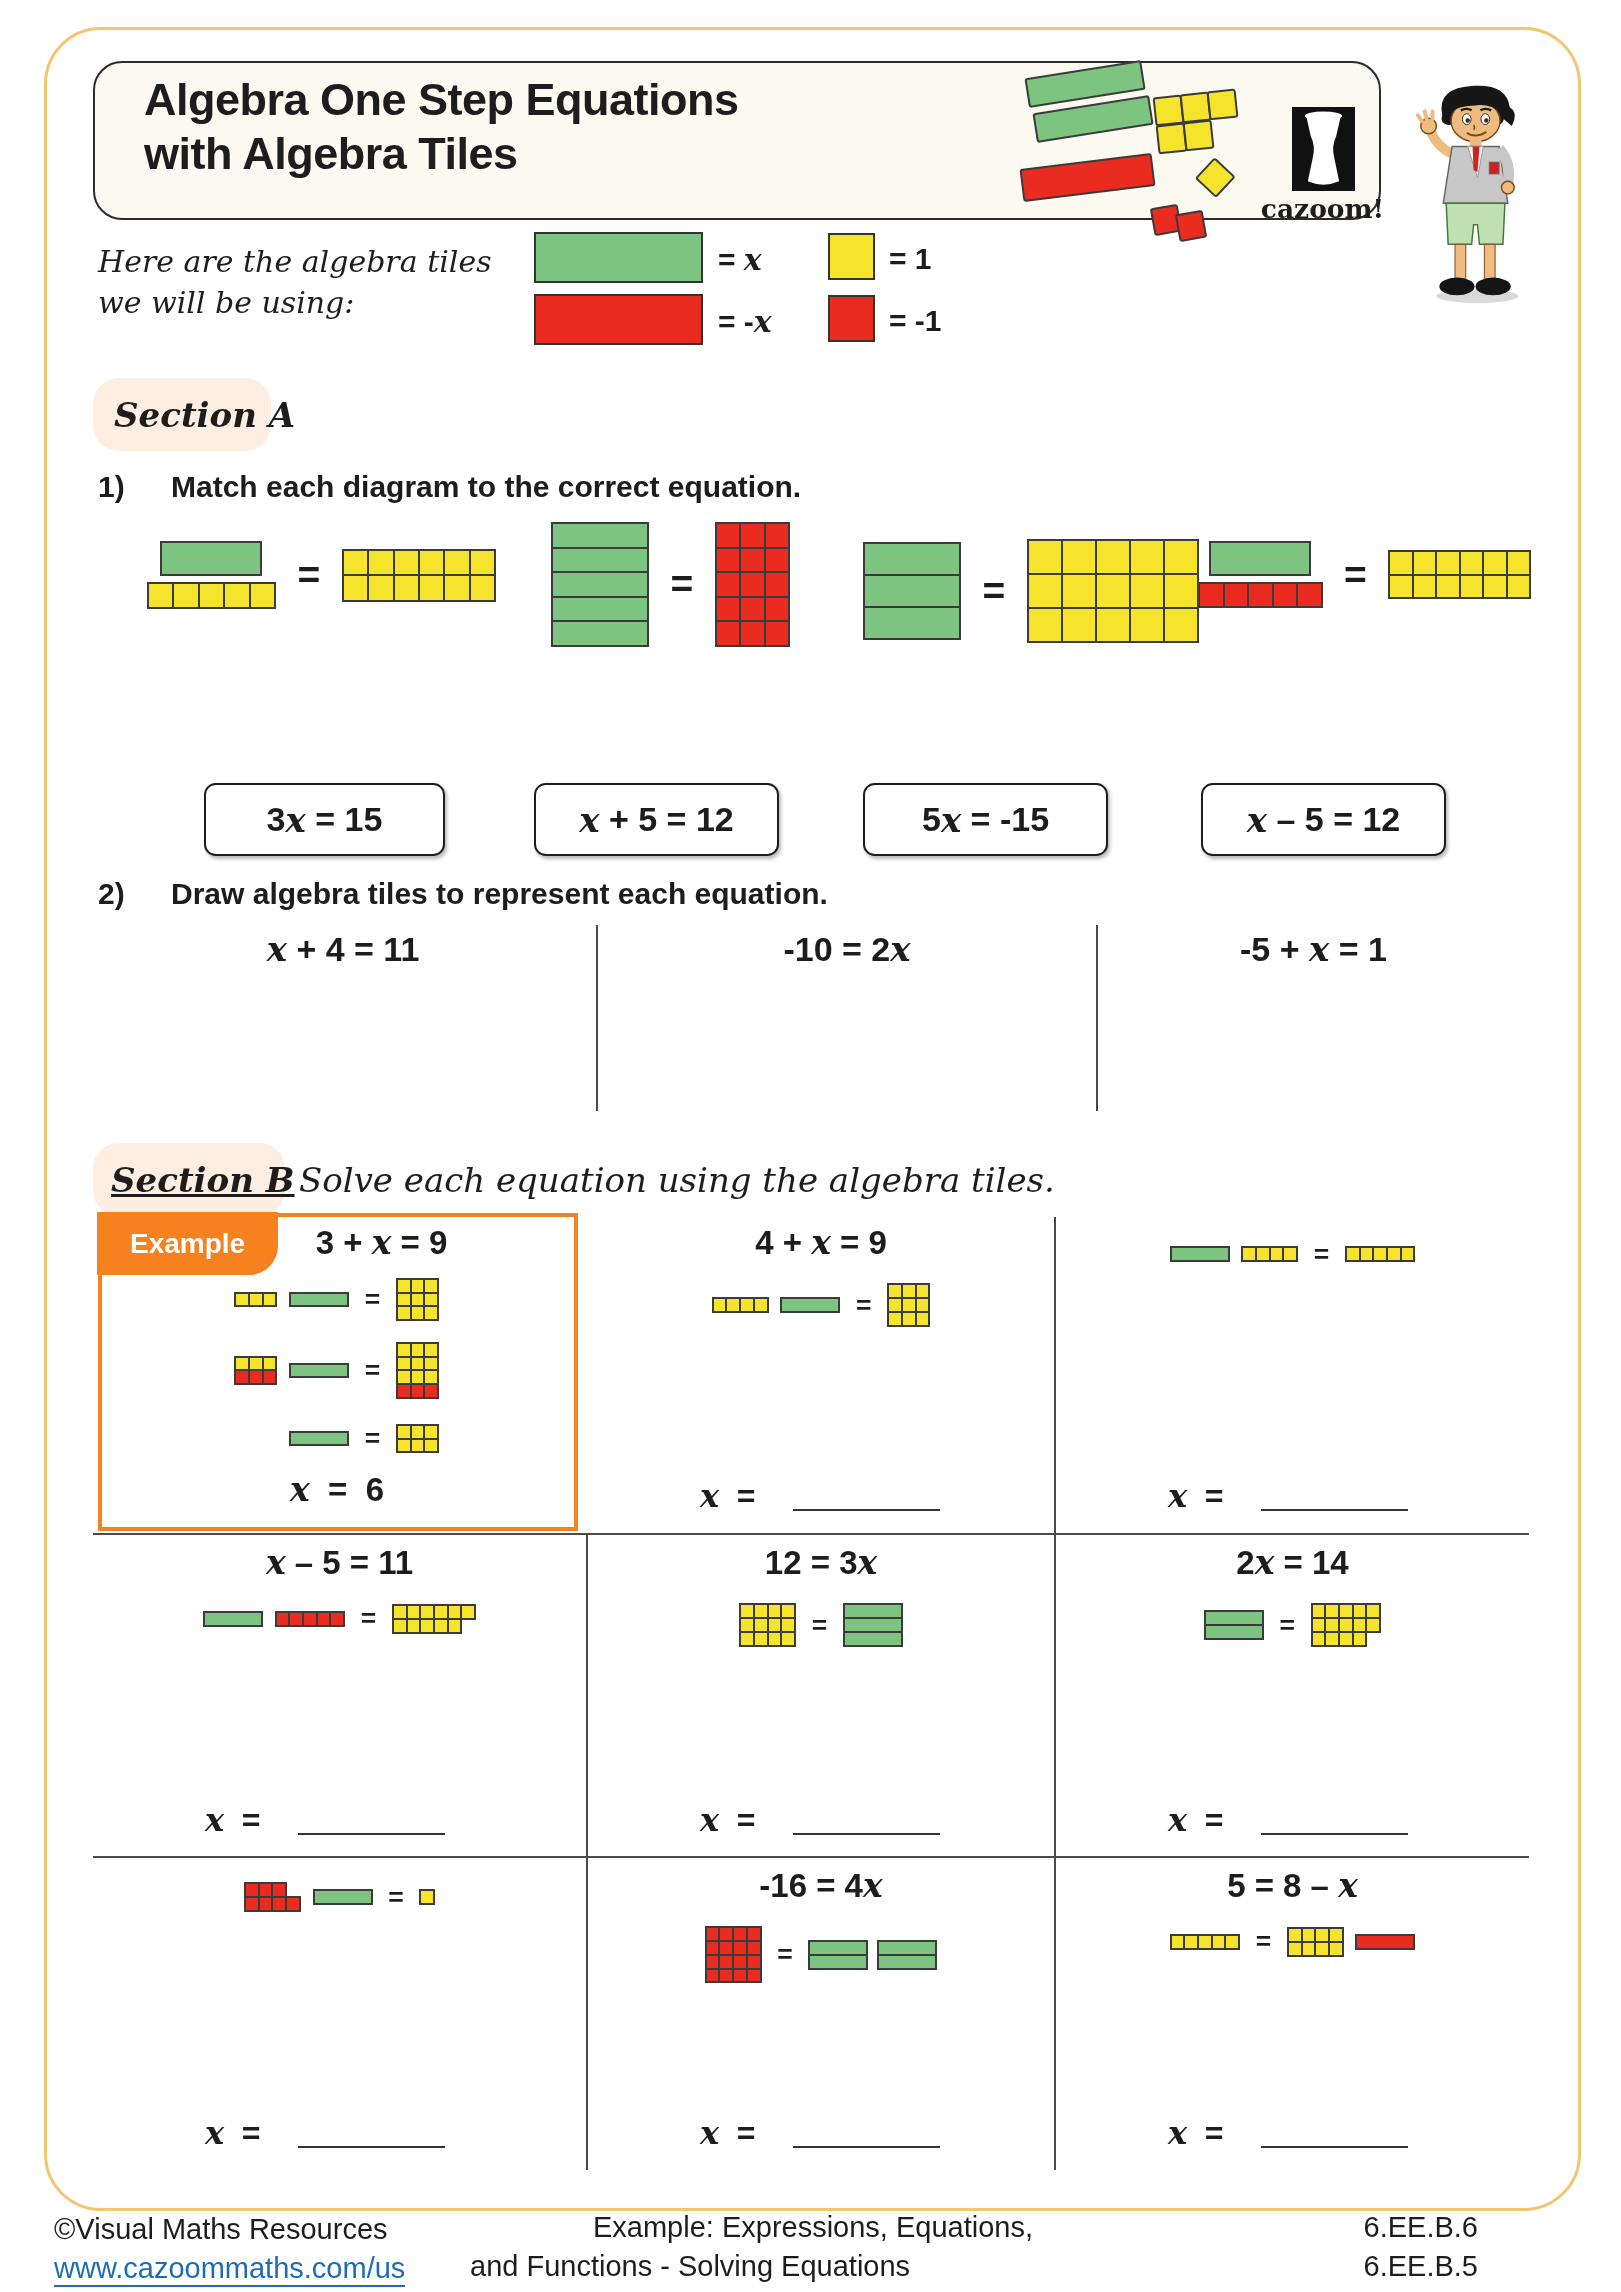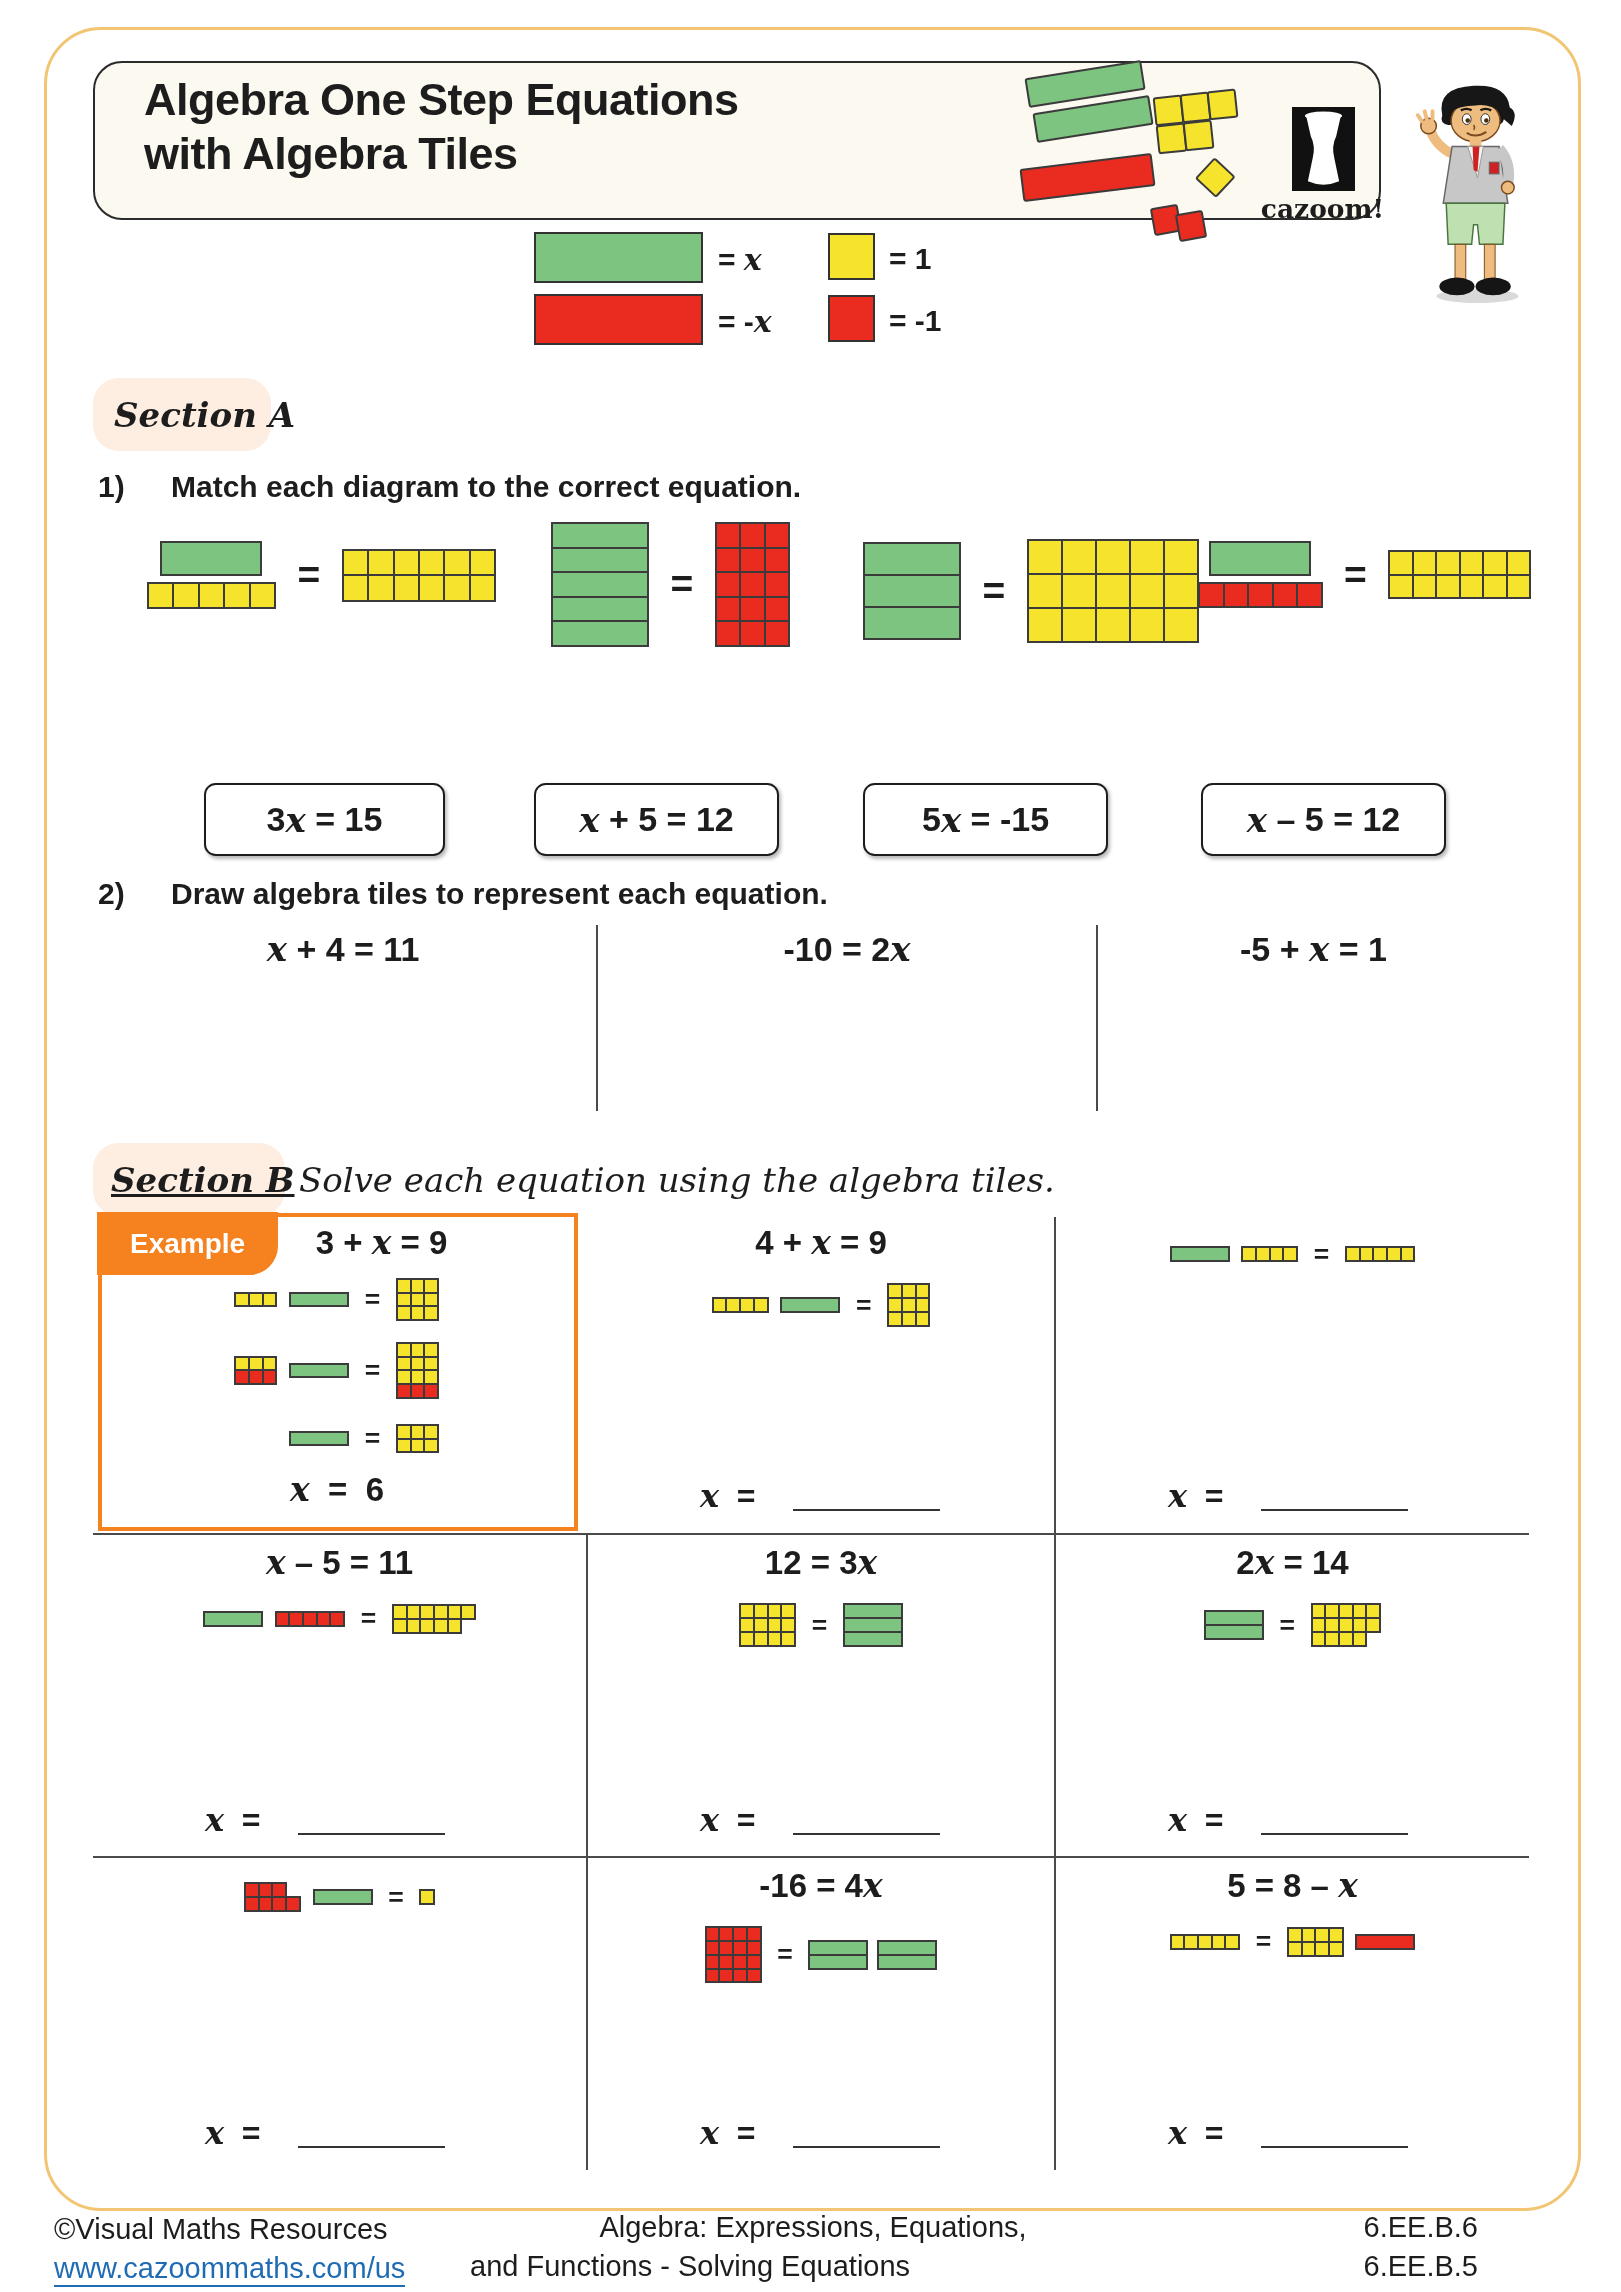--- a/index.html
+++ b/index.html
@@ -149,20 +149,24 @@
       <path d="M92 70 Q105 85 101 106" stroke="#c7c7c7" stroke-width="11" fill="none"></path>
       <circle cx="101" cy="110" r="6.5" fill="#eebc7f" stroke="#7a4a1e" stroke-width="1.5"></circle>
       <path d="M38 126 L98 126 L96 168 L72 168 L70 148 L66 148 L64 168 L40 168 Z" fill="#bfe0b0" stroke="#49763f" stroke-width="1.5"></path>
       <rect x="47" y="168" width="11" height="36" fill="#eebc7f" stroke="#7a4a1e" stroke-width="1"></rect>
       <rect x="77" y="168" width="11" height="36" fill="#eebc7f" stroke="#7a4a1e" stroke-width="1"></rect>
       <ellipse cx="49" cy="211" rx="18" ry="9" fill="#151515"></ellipse>
       <ellipse cx="86" cy="211" rx="18" ry="9" fill="#151515"></ellipse>
     </svg>
   </div>
 
+  <div class="legend-intro">
+    <span>Here are the algebra tiles</span><br>
+    <span>we will be using:</span>
+  </div>
   <div class="lg-bar tile-green" style="left:534px;top:232px;"></div>
   <div class="lg-label mx" style="left:718px;top:242px;">= <i class="vx">x</i></div>
   <div class="lg-sq tile-yellow" style="left:828px;top:233px;"></div>
   <div class="lg-label mx" style="left:889px;top:242px;">= 1</div>
   <div class="lg-bar tile-red" style="left:534px;top:294px;"></div>
   <div class="lg-label mx" style="left:718px;top:304px;">= -<i class="vx">x</i></div>
   <div class="lg-sq tile-red" style="left:828px;top:295px;"></div>
   <div class="lg-label mx" style="left:889px;top:304px;">= -1</div>
 
   <div class="sec-box" style="left:93px;top:378px;width:178px;"></div>
@@ -758,18 +762,18 @@
     <div class="answer">
       <span class="anslabel mx"><i class="vx">x</i>  =</span>
       <span class="ansline"></span>
     </div>
   </div>
 
   <div class="foot" style="left:54px;top:2213px;">©Visual Maths Resources</div>
   <div class="foot" style="left:54px;top:2252px;">
     <a href="#">www.cazoommaths.com/us</a>
   </div>
-  <div class="foot" style="left:470px;top:2211px;width:686px;text-align:center;">Algebra: Expressions, Equations,</div>
+  <div class="foot" style="left:470px;top:2211px;width:686px;text-align:center;">Example: Expressions, Equations,</div>
   <div class="foot" style="left:470px;top:2250px;width:686px;text-align:left;">and Functions - Solving Equations</div>
   <div class="foot" style="left:1343px;top:2211px;width:135px;text-align:right;">6.EE.B.6</div>
   <div class="foot" style="left:1343px;top:2250px;width:135px;text-align:right;">6.EE.B.5</div>
 </div>
 
 
 </body></html>

